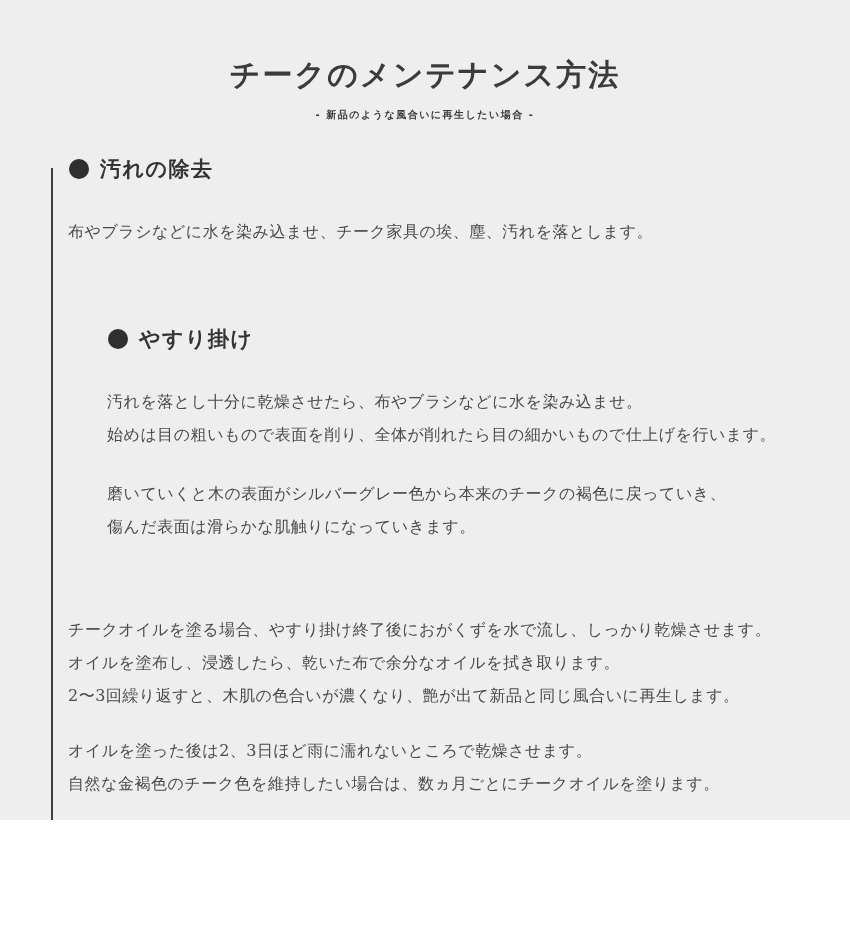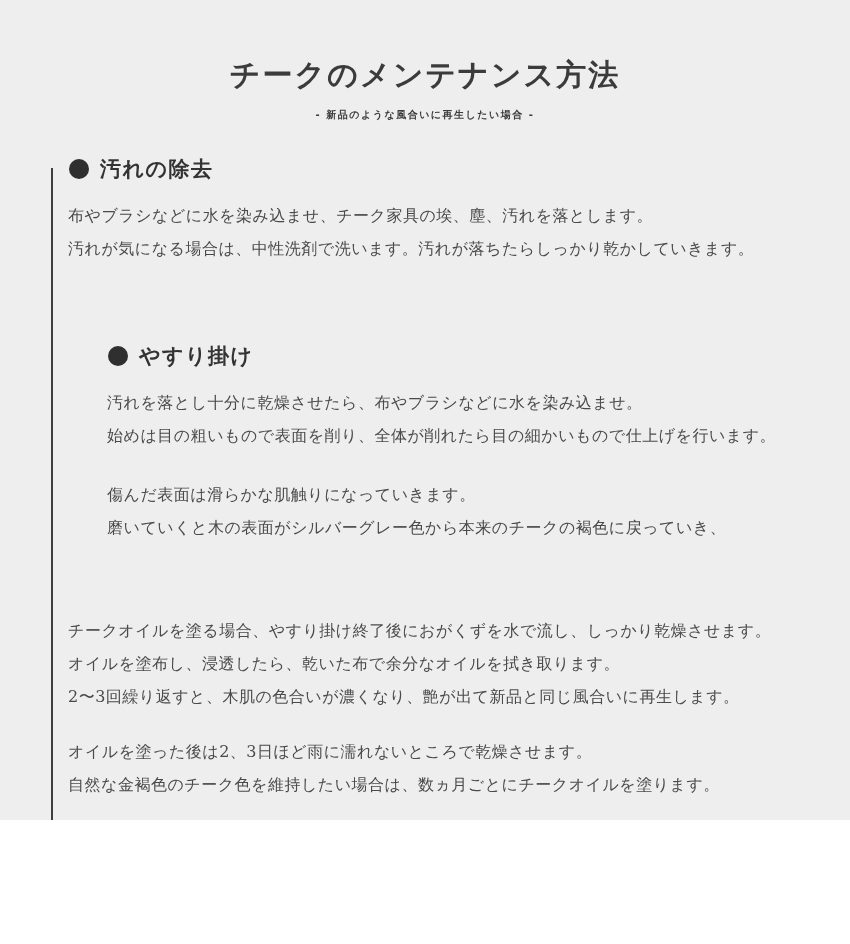--- a/index.html
+++ b/index.html
@@ -56,21 +56,21 @@
     font-weight: bold;
     color: #333333;
     letter-spacing: 1.5px;
     white-space: nowrap;
   }
   .section-clean { margin-top: 29px; }
   .section-sand  { margin-top: 77px; padding-left: 39px; }
   .section-oil   { margin-top: 70px; }
   .section-oil .section-heading-label { padding-left: 5px; }
   .para {
-    margin: 16px 30px 0 68px;
+    margin: 32px 30px 0 68px;
     font-family: "DejaVu Serif", "Liberation Serif", serif;
     font-size: 16px;
     line-height: 33px;
     color: #4a4a4a;
     letter-spacing: 0.5px;
   }
   .section-sand .para-2 { margin-top: 26px; }
   .section-oil  .para-2 { margin-top: 22px; }
   .line { white-space: nowrap; }
 </style>
@@ -88,36 +88,35 @@
 
   <div class="sections">
 
     <div class="section section-clean">
       <div class="section-heading">
         <span class="bullet"></span>
         <span class="section-heading-label">汚れの除去</span>
       </div>
       <div class="para para-1">
         <div class="line">布やブラシなどに水を染み込ませ、チーク家具の埃、塵、汚れを落とします。</div>
-        <div class="line">汚れが気になる場合は、中性洗剤で洗います。汚れが落ちたらしっかり乾かしていきます。</div>
       </div>
     </div>
 
     <div class="section section-sand">
       <div class="section-heading">
         <span class="bullet"></span>
         <span class="section-heading-label">やすり掛け</span>
       </div>
       <div class="para para-1">
         <div class="line">汚れを落とし十分に乾燥させたら、布やブラシなどに水を染み込ませ。</div>
         <div class="line">始めは目の粗いもので表面を削り、全体が削れたら目の細かいもので仕上げを行います。</div>
       </div>
       <div class="para para-2">
+        <div class="line">磨いていくと木の表面がシルバーグレー色から本来のチークの褐色に戻っていき、</div>
         <div class="line">傷んだ表面は滑らかな肌触りになっていきます。</div>
-        <div class="line">磨いていくと木の表面がシルバーグレー色から本来のチークの褐色に戻っていき、</div>
       </div>
     </div>
 
     <div class="section section-oil">
       <div class="para para-1">
         <div class="line">チークオイルを塗る場合、やすり掛け終了後におがくずを水で流し、しっかり乾燥させます。</div>
         <div class="line">オイルを塗布し、浸透したら、乾いた布で余分なオイルを拭き取ります。</div>
         <div class="line">2〜3回繰り返すと、木肌の色合いが濃くなり、艶が出て新品と同じ風合いに再生します。</div>
       </div>
       <div class="para para-2">

